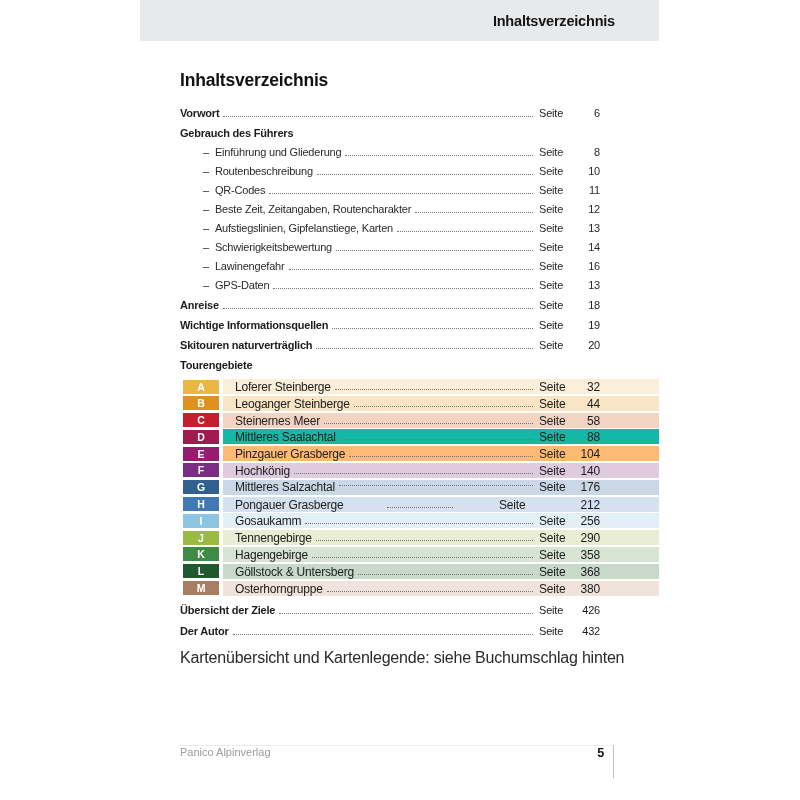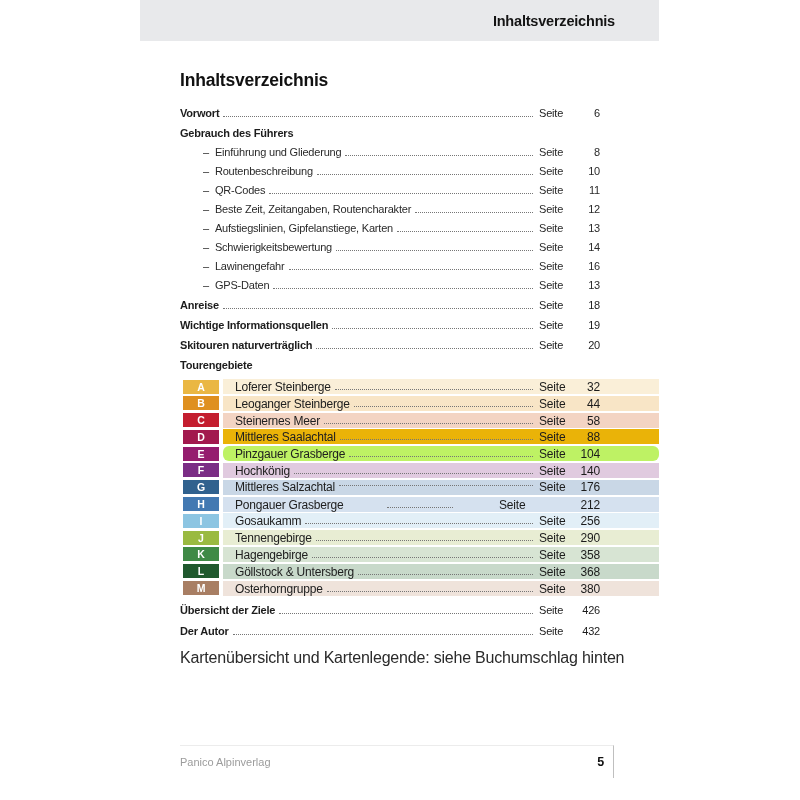--- a/index.html
+++ b/index.html
@@ -38,21 +38,21 @@
   .region-body .toc-label{font-weight:400;color:#202020;}
 
   .closing{margin-top:8px;}
   .closing .toc-row{margin-top:8px;}
   .closing .toc-row:first-child{margin-top:4px;}
   .map-note{margin-top:13px;font-size:16px;line-height:14px;color:#2a2a2a;}
 
   
   .footer{position:absolute;left:180px;top:745px;width:434px;height:33px;
         border-top:1px solid #ececec;border-right:1px solid #bfbfbf;
-        display:flex;align-items:center;justify-content:space-between;
+        display:flex;justify-content:space-between;
         padding-right:9px;box-sizing:border-box;}
   .footer .publisher{font-size:11px;color:#9c9c9c;letter-spacing:0;}
   .footer .folio{font-size:12.5px;font-weight:700;color:#111;}
 </style>
 </head>
 <body>
 
 <div class="page">
 
   <div class="running-head">
@@ -200,31 +200,31 @@
           <span class="region-body" style="background-color: rgb(243, 212, 195);">
             <span class="toc-label">Steinernes Meer</span>
             <span class="toc-leader"></span>
             <span class="toc-seite">Seite</span>
             <span class="toc-num">58</span>
           </span>
         </div>
 
         <div class="region-row">
           <span class="region-badge" style="background-color: rgb(162, 25, 78);">D</span>
-          <span class="region-body" style="background-color: #eab308;">
+          <span class="region-body" style="background-color: #14b8a6;">
             <span class="toc-label">Mittleres Saalachtal</span>
             <span class="toc-leader"></span>
             <span class="toc-seite">Seite</span>
             <span class="toc-num">88</span>
           </span>
         </div>
 
         <div class="region-row">
           <span class="region-badge" style="background-color: rgb(149, 28, 110);">E</span>
-          <span class="region-body" style="background-color: #bef264; border-radius: 6px;">
+          <span class="region-body" style="background-color: #fdba74;">
             <span class="toc-label">Pinzgauer Grasberge</span>
             <span class="toc-leader"></span>
             <span class="toc-seite">Seite</span>
             <span class="toc-num">104</span>
           </span>
         </div>
 
         <div class="region-row">
           <span class="region-badge" style="background-color: rgb(123, 45, 133);">F</span>
           <span class="region-body" style="background-color: rgb(224, 202, 223);">

